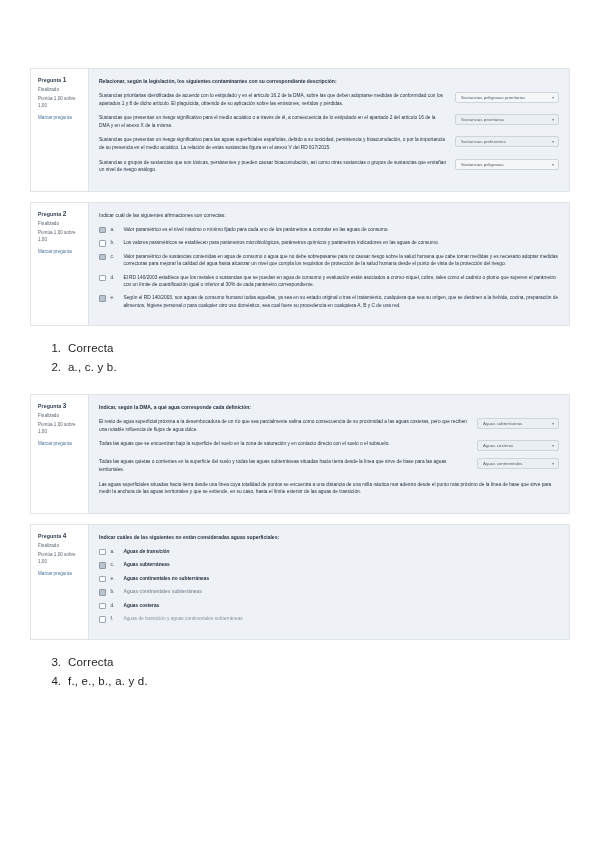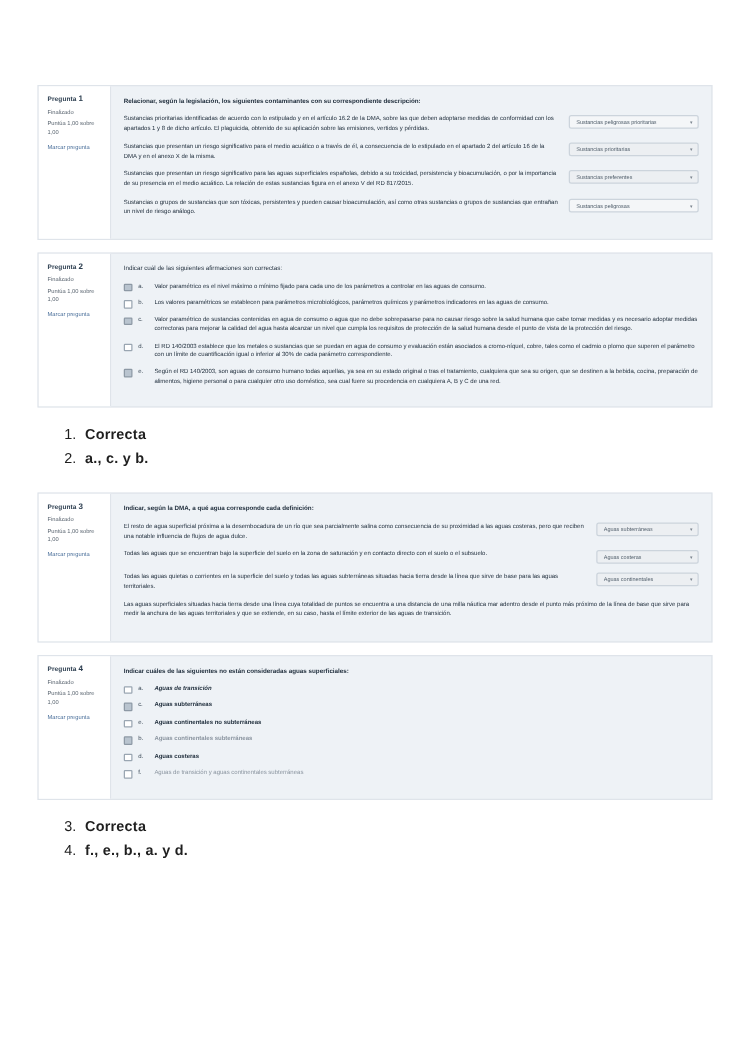--- a/index.html
+++ b/index.html
@@ -106,21 +106,21 @@
   .otext.faded{color:#8b95a0;}
 
   
   .answers{margin:14px 0 0 42px;}
   .ans{
     display:flex;align-items:baseline;
     font-size:11.5px;line-height:17px;color:#1f1f1f;
     margin-bottom:2px;
   }
   .ans .n{width:19px;flex:0 0 19px;text-align:right;padding-right:7px;}
-  .ans .v{letter-spacing:.2px;font-weight:bold;}
+  .ans .v{letter-spacing:.2px;}
 
   .gap-sm{height:10px;}
   .gap-md{height:16px;}
   .gap-top{height:68px;}
 </style>
 </head>
 <body>
 
 <div class="page">
 

